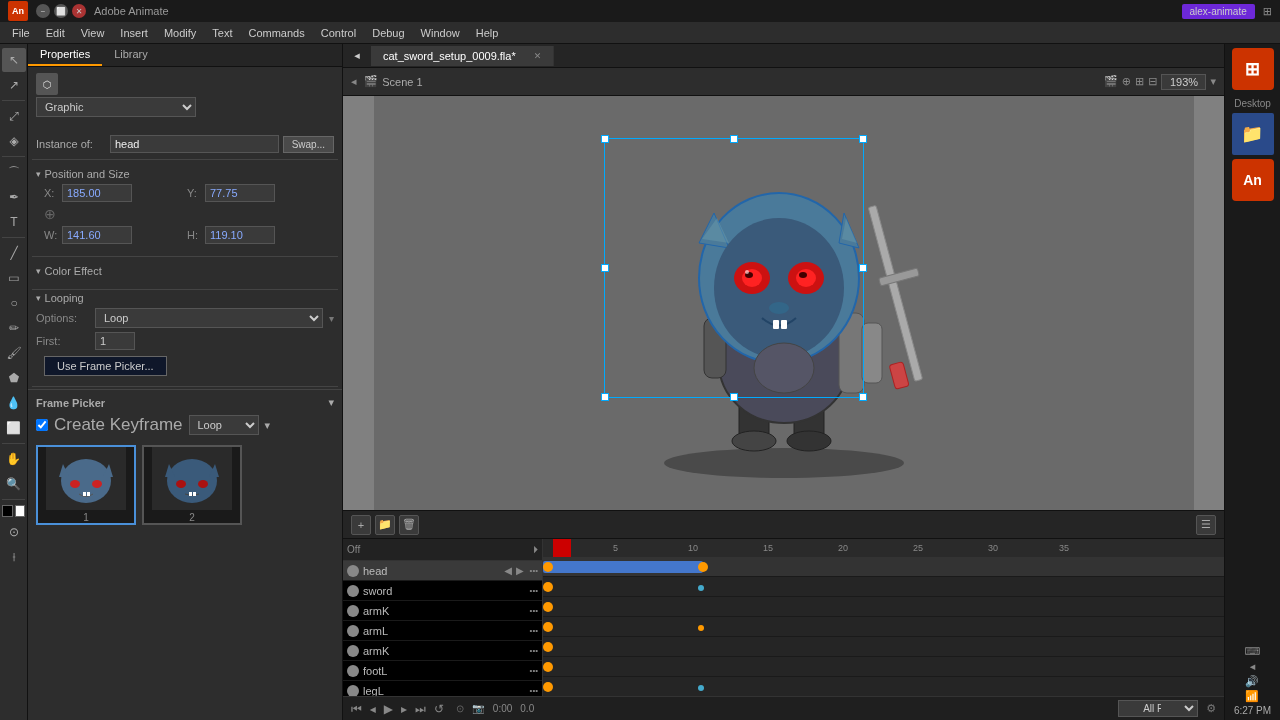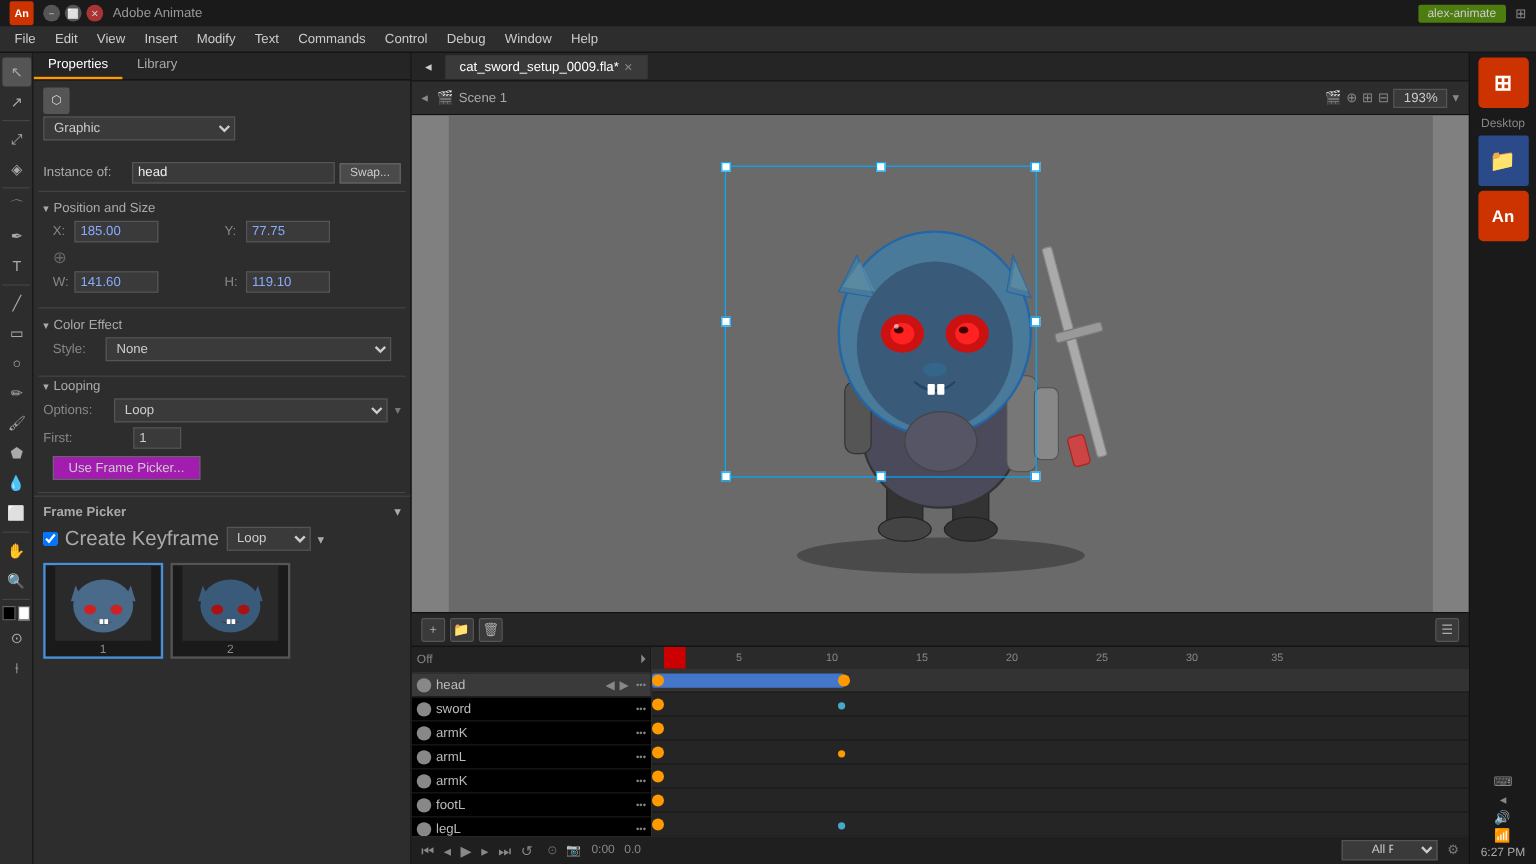--- a/index.html
+++ b/index.html
@@ -5,21 +5,21 @@
     * { box-sizing: border-box; margin: 0; padding: 0; }
     body { font-family: 'Arial', sans-serif; font-size: 11px; background: #2b2b2b; color: #ccc; width: 1280px; height: 720px; overflow: hidden; display: flex; flex-direction: column; }
 
     
     .titlebar { height: 22px; background: #1a1a1a; display: flex; align-items: center; justify-content: space-between; padding: 0 8px; flex-shrink: 0; }
     .titlebar-left { display: flex; align-items: center; gap: 8px; }
     .titlebar-logo { width: 20px; height: 20px; background: #cc3300; color: white; font-size: 9px; font-weight: bold; display: flex; align-items: center; justify-content: center; border-radius: 2px; }
     .titlebar-controls { display: flex; gap: 4px; }
     .titlebar-btn { width: 14px; height: 14px; border-radius: 50%; display: flex; align-items: center; justify-content: center; font-size: 8px; cursor: pointer; }
     .titlebar-right { display: flex; align-items: center; gap: 8px; }
-    .user-badge { background: #4d7c0f; padding: 2px 8px; font-size: 10px; border-radius: 2px; }
+    .user-badge { background: #6d28d9; padding: 2px 8px; font-size: 10px; border-radius: 2px; }
 
     
     .menubar { height: 22px; background: #2d2d2d; display: flex; align-items: center; padding: 0 4px; flex-shrink: 0; border-bottom: 1px solid #111; }
     .menu-item { padding: 2px 8px; cursor: pointer; font-size: 11px; color: #ccc; }
 
     
     .main-layout { display: flex; flex: 1; overflow: hidden; }
 
     
     .tools-panel { width: 28px; background: #2d2d2d; display: flex; flex-direction: column; border-right: 1px solid #111; padding: 4px 2px; gap: 1px; flex-shrink: 0; }
@@ -50,24 +50,24 @@
     .coord-input { background: #3a3a3a; border: 1px solid #555; color: #88aaff; padding: 2px 4px; font-size: 11px; width: 70px; }
 
     .color-effect-row { display: flex; align-items: center; gap: 4px; padding: 0 8px; margin-bottom: 4px; }
     .ce-label { color: #888; font-size: 11px; min-width: 40px; }
     .ce-select { background: #3a3a3a; border: 1px solid #555; color: #ccc; padding: 2px 4px; font-size: 11px; flex: 1; }
 
     .looping-section { padding: 0 8px; }
     .looping-options-row { display: flex; align-items: center; gap: 4px; margin-bottom: 4px; }
     .lo-label { color: #888; font-size: 11px; min-width: 55px; }
     .lo-select { background: #3a3a3a; border: 1px solid #555; color: #ccc; padding: 2px 4px; font-size: 11px; flex: 1; }
-    .first-row { display: flex; align-items: center; gap: 20px; margin-bottom: 6px; }
+    .first-row { display: flex; align-items: center; gap: 4px; margin-bottom: 6px; }
     .first-label { color: #888; font-size: 11px; min-width: 55px; }
     .first-input { background: #3a3a3a; border: 1px solid #555; color: #ccc; padding: 2px 4px; font-size: 11px; width: 40px; }
-    .frame-picker-btn { background: #a21caf; border: 1px solid #666; color: #ccc; padding: 3px 12px; font-size: 11px; cursor: pointer; display: block; margin: 0 8px 8px; }
+    .frame-picker-btn { background: #0f172a; border: 1px solid #666; color: #ccc; padding: 3px 12px; font-size: 11px; cursor: pointer; display: block; margin: 0 8px 8px; }
 
     
     .frame-picker-panel { border-top: 1px solid #444; padding: 6px 8px; }
     .fp-header { display: flex; align-items: center; justify-content: space-between; margin-bottom: 6px; }
     .fp-title { color: #aaa; font-size: 11px; font-weight: bold; }
     .fp-controls { display: flex; align-items: center; gap: 4px; }
     .fp-checkbox { width: 12px; height: 12px; }
     .fp-check-label { color: #aaa; font-size: 17px; }
     .fp-loop-select { background: #3a3a3a; border: 1px solid #555; color: #ccc; padding: 2px 4px; font-size: 11px; width: 70px; }
     .fp-arrow { cursor: pointer; color: #aaa; }
@@ -76,21 +76,21 @@
     .frame-thumb { width: 100px; height: 80px; background: #1a1a1a; border: 2px solid #555; display: flex; flex-direction: column; align-items: center; justify-content: center; cursor: pointer; position: relative; }
     .frame-thumb.selected { border-color: #4a90d9; }
     .frame-thumb-num { font-size: 10px; color: #888; margin-top: 2px; }
     .thumb-img { width: 80px; height: 65px; background: #2a2a2a; display: flex; align-items: center; justify-content: center; }
 
     
     .center-area { flex: 1; display: flex; flex-direction: column; overflow: hidden; }
 
     
     .canvas-tabs { height: 24px; background: #252525; display: flex; align-items: center; border-bottom: 1px solid #111; }
-    .canvas-tab { padding: 4px 12px; font-size: 11px; color: #aaa; cursor: pointer; border-right: 1px solid #333; display: flex; align-items: center; gap: 4px; }
+    .canvas-tab { padding: 4px 12px; font-size: 11px; color: #aaa; cursor: pointer; border-right: 1px solid #333; display: flex; align-items: center; gap: 18px; }
     .canvas-tab.active { background: #3a3a3a; color: #fff; }
     .tab-close { font-size: 9px; color: #888; cursor: pointer; }
 
     
     .canvas-toolbar { height: 28px; background: #2d2d2d; display: flex; align-items: center; padding: 0 8px; gap: 8px; border-bottom: 1px solid #111; }
     .scene-label { color: #aaa; font-size: 11px; display: flex; align-items: center; gap: 4px; }
     .zoom-control { margin-left: auto; display: flex; align-items: center; gap: 4px; }
     .zoom-value { background: #3a3a3a; border: 1px solid #555; color: #ccc; padding: 1px 4px; font-size: 11px; width: 45px; text-align: center; }
 
     
@@ -272,30 +272,20 @@
       </div>
     </div>
 
     <div class="separator"></div>
 
     <div class="panel-section">
       <div class="panel-section-header">
         <span class="section-arrow">▾</span>
         <span>Color Effect</span>
       </div>
-      <div class="color-effect-row">
-        <span class="ce-label">Style:</span>
-        <select class="ce-select">
-          <option>None</option>
-          <option>Brightness</option>
-          <option>Tint</option>
-          <option>Alpha</option>
-          <option>Advanced</option>
-        </select>
-      </div>
     </div>
 
     <div class="separator"></div>
 
     <div class="panel-section looping-section">
       <div class="panel-section-header">
         <span class="section-arrow">▾</span>
         <span>Looping</span>
       </div>
       <div class="looping-options-row">

